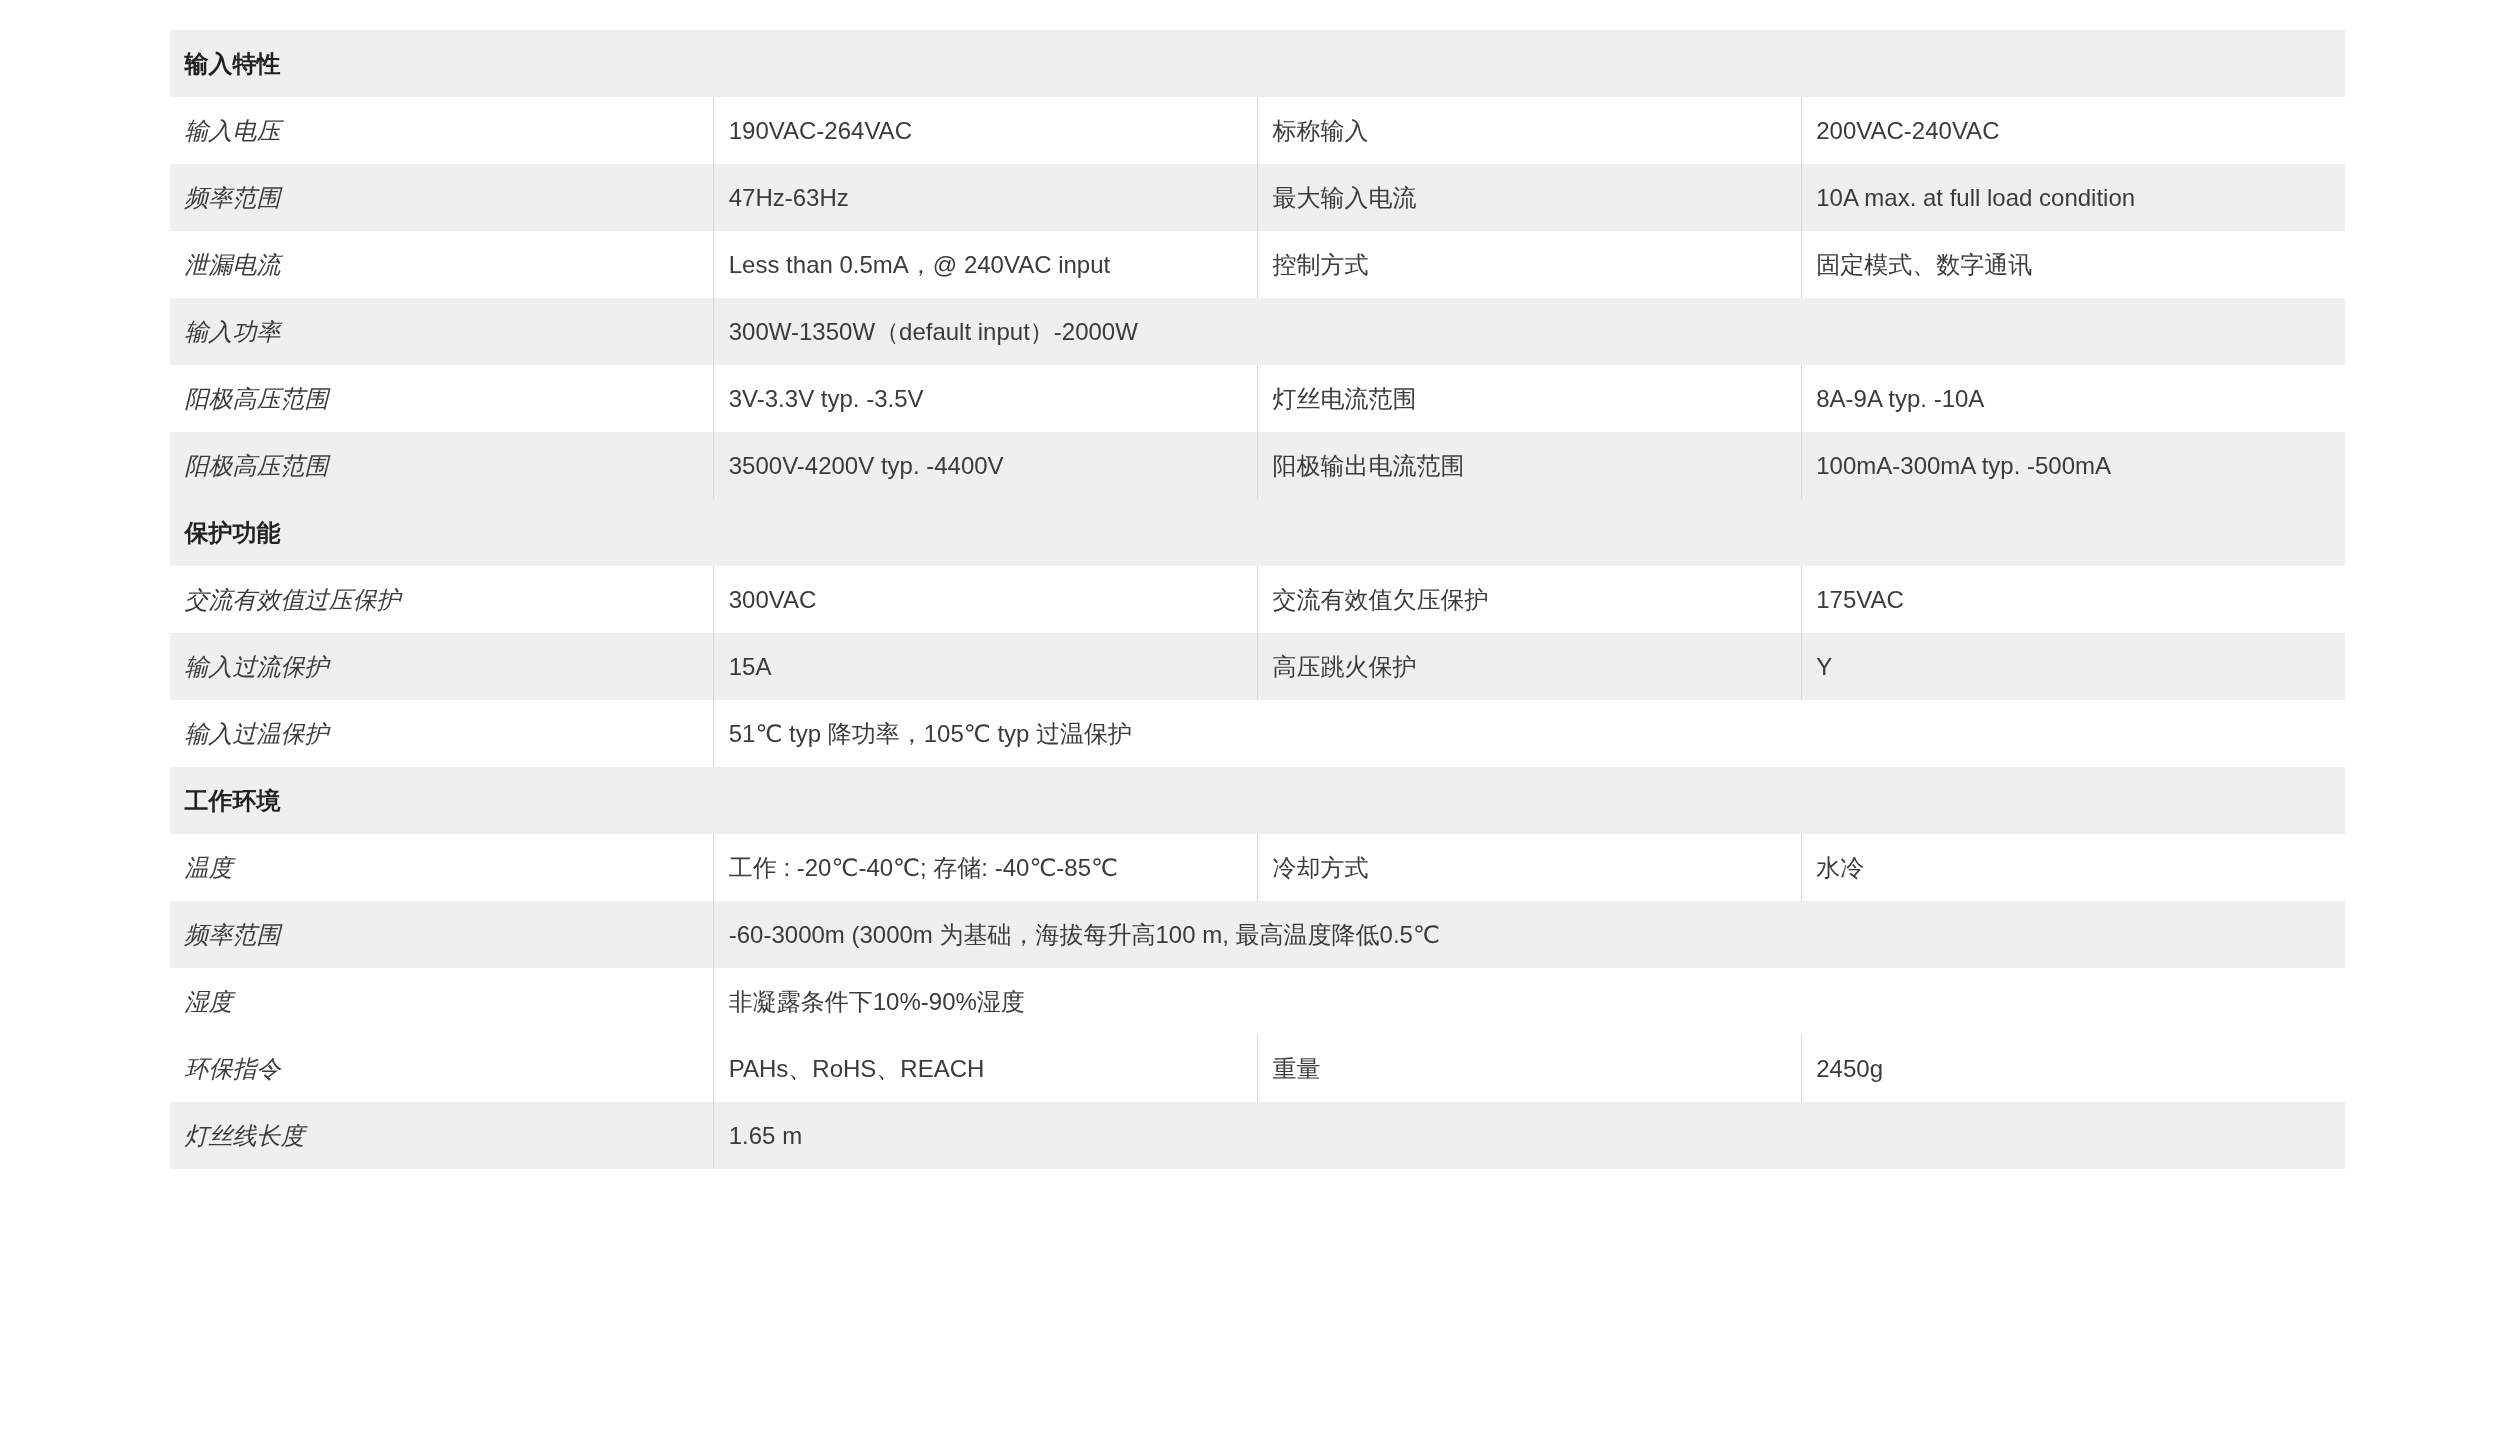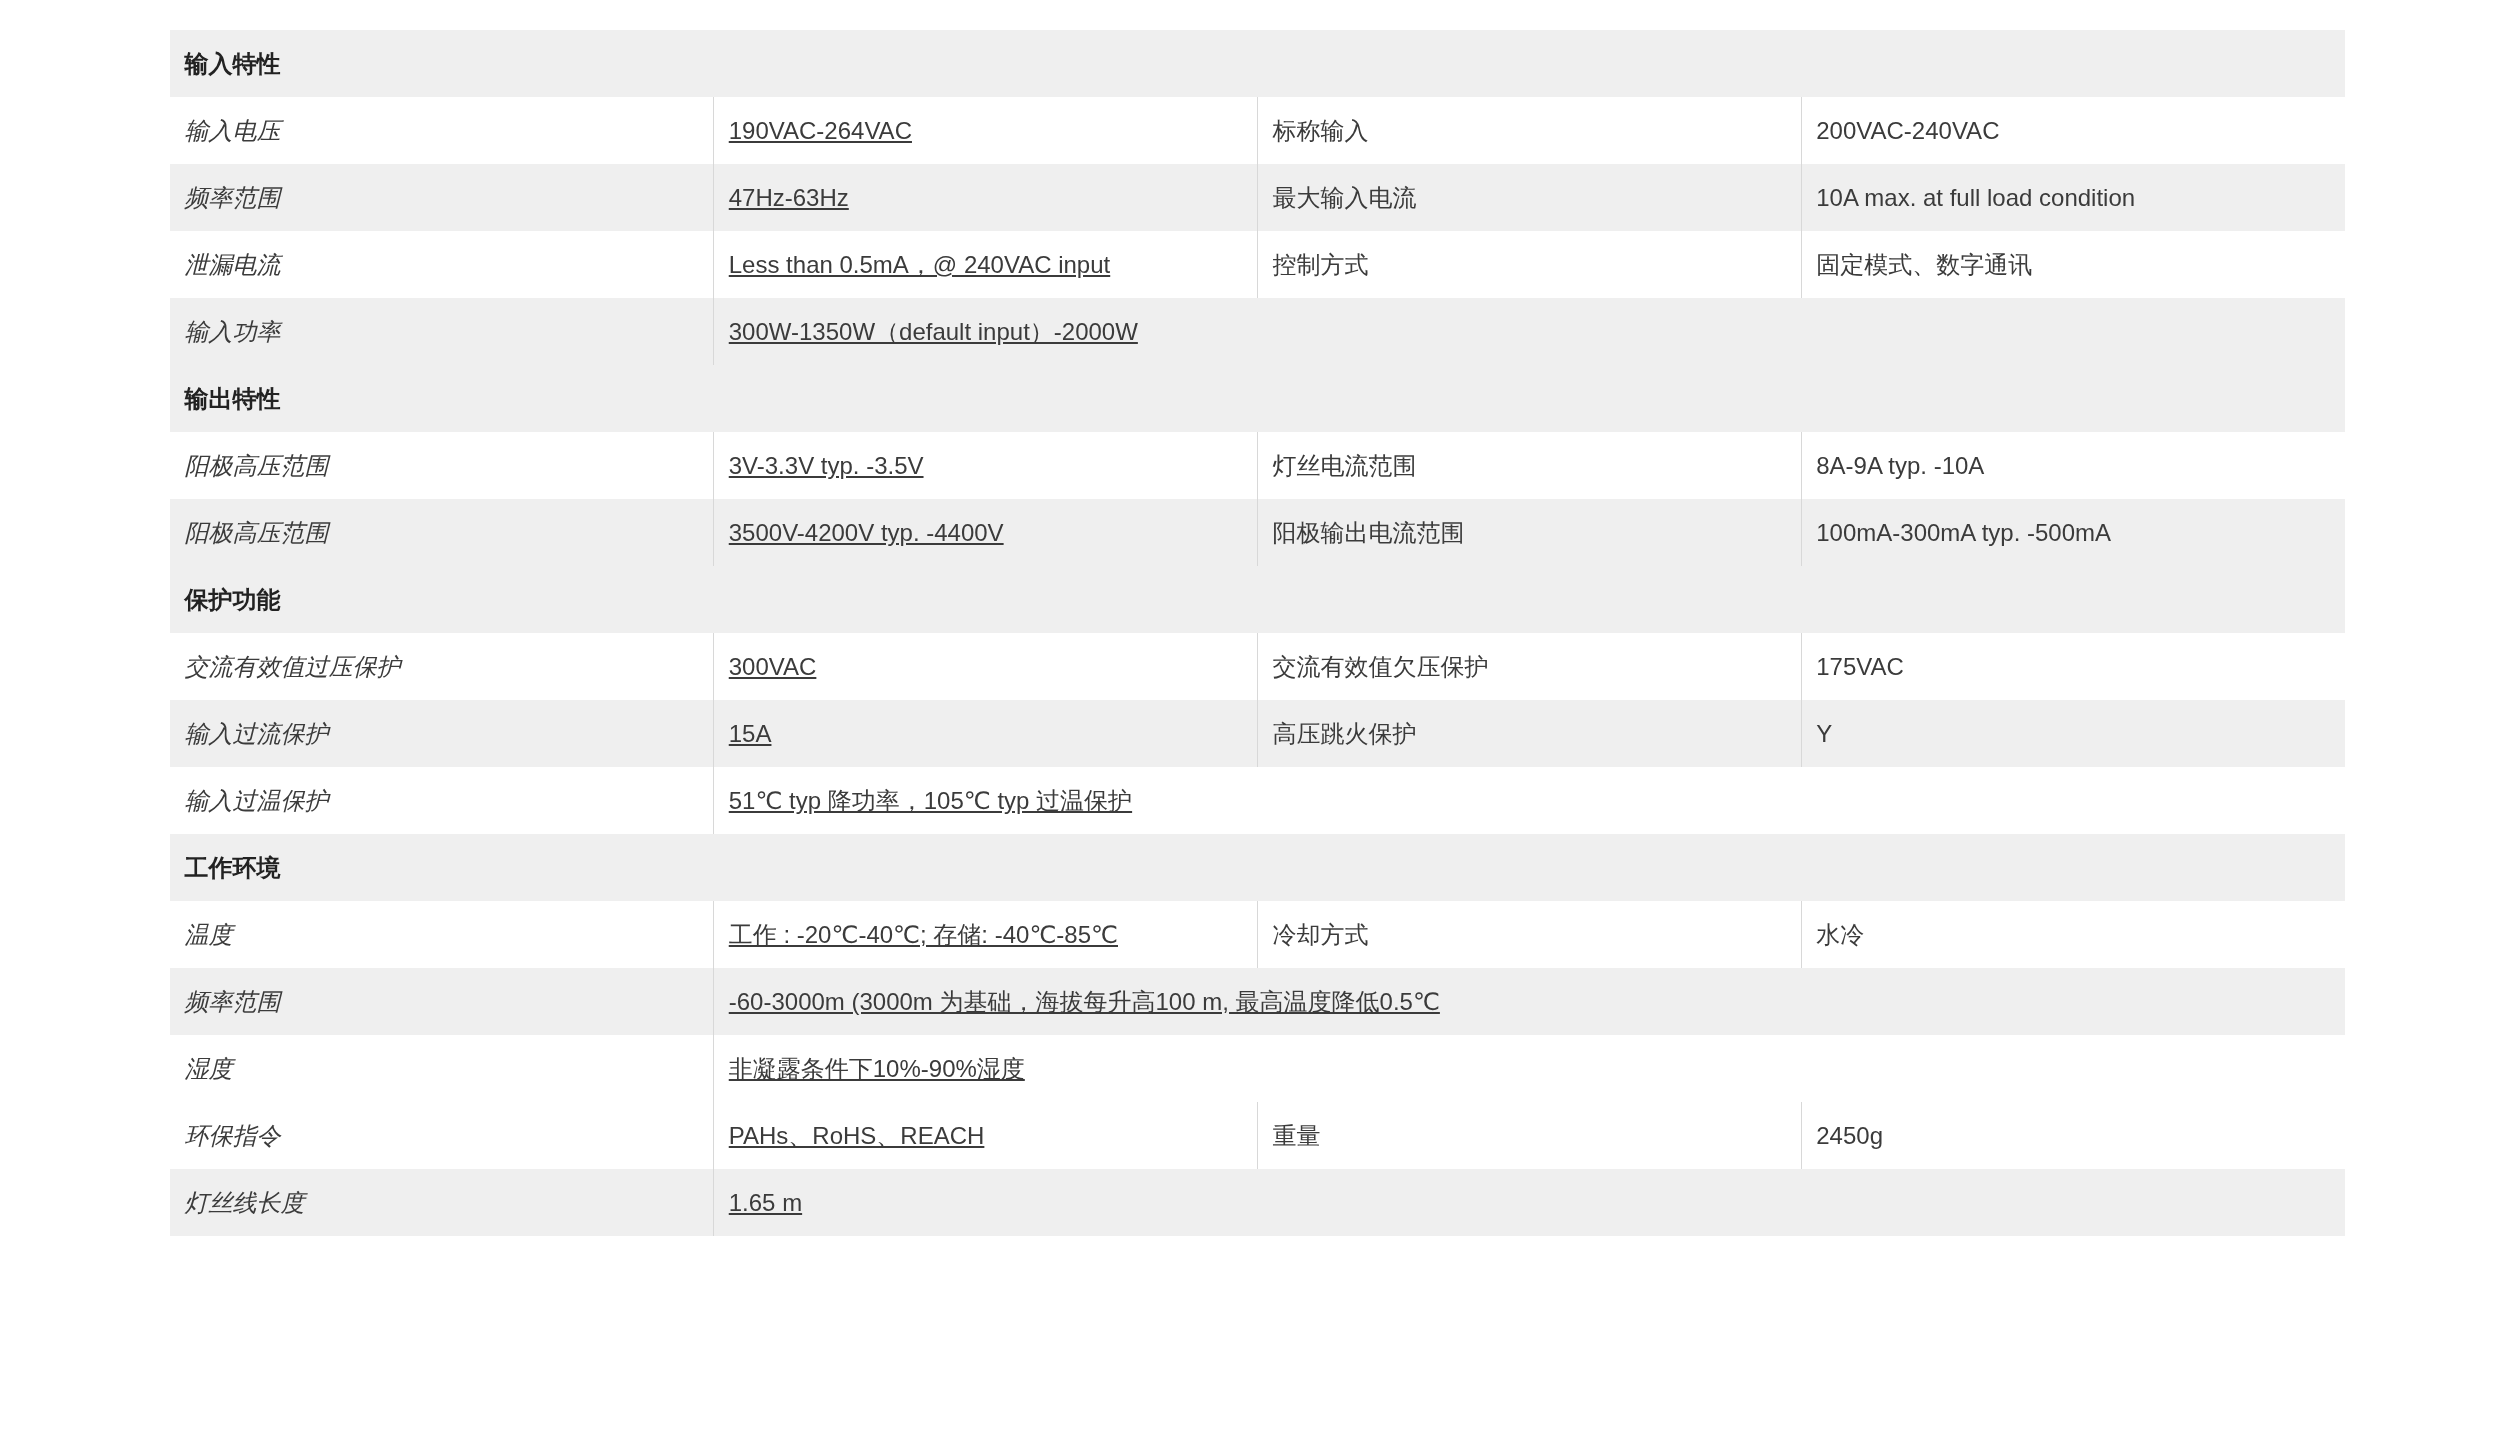--- a/index.html
+++ b/index.html
@@ -41,21 +41,21 @@
     font-weight: 400;
     color: #3b3b3b;
     border: 0;
     white-space: nowrap;
     overflow: hidden;
     text-overflow: ellipsis;
   }
 
   
   .c-label   { width: 369px; font-style: italic; }
-  .c-value   { width: 726px; text-decoration: underline; }
+  .c-value   { width: 726px; }
   .c-label2  { width: 383px; }
   .c-value2  { width: 698px; }
 
   
   tr.shade td { background: #efefef; }
   tr.plain td { background: #ffffff; }
 
   
   tr.section td {
     background: #efefef;
@@ -100,23 +100,20 @@
         </tr>
         <tr class="plain">
           <td class="c-label label-cell">泄漏电流</td>
           <td class="c-value value-cell sep-left">Less than 0.5mA，@ 240VAC input</td>
           <td class="c-label2 label-cell sep-left">控制方式</td>
           <td class="c-value2 value-cell sep-left">固定模式、数字通讯</td>
         </tr>
         <tr class="shade">
           <td class="c-label label-cell">输入功率</td>
           <td class="c-value value-cell sep-left" colspan="3">300W-1350W（default input）-2000W</td>
-        </tr>
-        <tr class="section">
-          <td colspan="4">输出特性</td>
         </tr>
         <tr class="plain">
           <td class="c-label label-cell">阳极高压范围</td>
           <td class="c-value value-cell sep-left">3V-3.3V typ. -3.5V</td>
           <td class="c-label2 label-cell sep-left">灯丝电流范围</td>
           <td class="c-value2 value-cell sep-left">8A-9A typ. -10A</td>
         </tr>
         <tr class="shade">
           <td class="c-label label-cell">阳极高压范围</td>
           <td class="c-value value-cell sep-left">3500V-4200V typ. -4400V</td>

